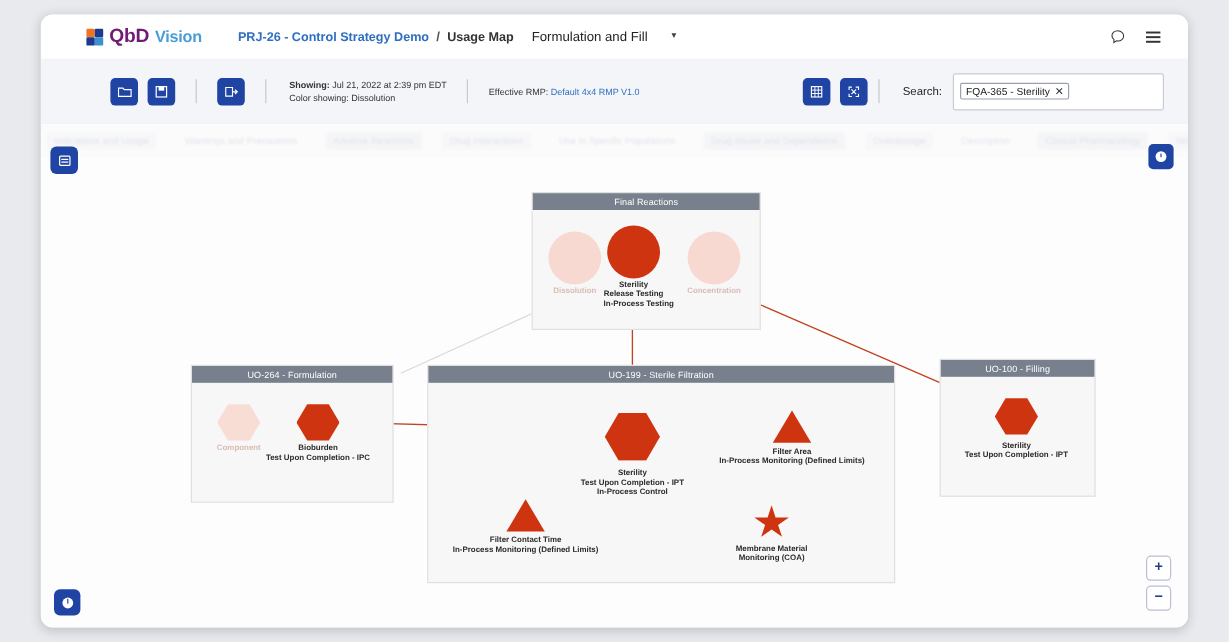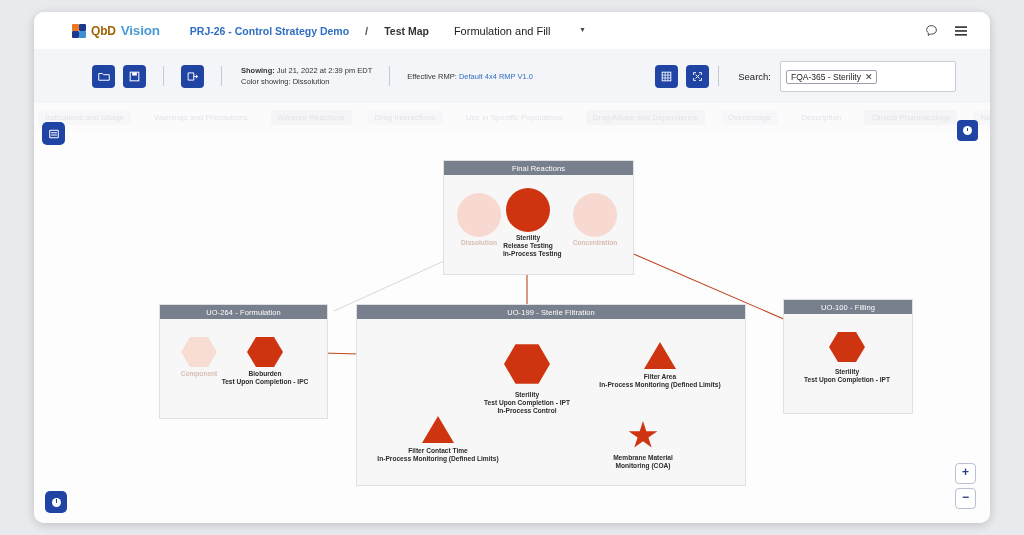--- a/index.html
+++ b/index.html
@@ -23,23 +23,23 @@
     border-bottom:1px solid #eceef1;
     display:flex;align-items:center;
   }
   .brand{display:flex;align-items:center;margin-left:38px;gap:5px;}
   .brand-mark{width:14px;height:14px;position:relative;}
   .brand-mark i{position:absolute;width:7px;height:7px;border-radius:1px;}
   .bm1{left:0;top:0;background:#ee7623;}
   .bm2{left:7px;top:0;background:#1b3a8f;}
   .bm3{left:0;top:7px;background:#1b3a8f;}
   .bm4{left:7px;top:7px;background:#3f8fd0;}
-  .brand-q{font-size:12px;font-weight:bold;color:#a16207;letter-spacing:-.2px;}
+  .brand-q{font-size:16px;font-weight:bold;color:#701a75;letter-spacing:-.2px;}
   .brand-v{font-size:13.5px;font-weight:bold;color:#4a9bd6;letter-spacing:-.2px;}
-  .crumbs{margin-left:30px;display:flex;align-items:flex-start;gap:16px;font-size:10.5px;}
+  .crumbs{margin-left:30px;display:flex;align-items:flex-start;gap:6px;font-size:10.5px;}
   .crumb-link{color:#2f6fc0;font-weight:bold;}
   .crumb-sep{color:#555;font-weight:bold;font-size:11px;}
   .crumb-cur{color:#333;font-weight:bold;}
   .crumb-page{margin-left:9px;color:#222;font-size:11px;}
   .crumb-caret{margin-left:14px;color:#444;font-size:8px;}
   .header-right{margin-left:auto;margin-right:22px;display:flex;align-items:center;gap:16px;}
   .hicon{color:#333;display:flex;align-items:center;}
 
   
   .toolbar{
@@ -51,21 +51,21 @@
     width:23px;height:23px;border-radius:4px;background:#1f44a3;
     display:flex;align-items:center;justify-content:center;
     color:#fff;
   }
   .tb-group{display:flex;align-items:center;gap:8px;margin-left:10px;padding-left:48px;}
   .tb-div{width:1px;height:20px;background:#c6c9d2;margin:0 9px;}
   .tb-meta{font-size:7.5px;color:#333;line-height:11px;margin-left:2px;}
   .tb-meta b{font-weight:bold;}
   .tb-rmp{font-size:7.5px;color:#333;}
   .tb-rmp a{color:#2f6fc0;}
-  .toolbar-right{margin-left:auto;display:flex;align-items:center;margin-right:34px;}
+  .toolbar-right{margin-left:auto;display:flex;align-items:center;margin-right:20px;}
   .search-label{font-size:9.5px;color:#222;margin:0 9px 0 10px;}
   .search-box{
     width:176px;height:31px;background:#fff;border:1px solid #c9ccd5;
     border-radius:2px;padding:4px 5px 12px 5px;box-sizing:border-box;
   }
   .chip{
     display:inline-flex;align-items:center;gap:4px;
     border:1px solid #9aa0ad;background:#fff;border-radius:2px;
     font-size:8.5px;color:#222;padding:1px 4px;
   }
@@ -158,21 +158,21 @@
           <i class="bm3"></i>
           <i class="bm4"></i>
       </div>
       <span class="brand-q">QbD</span>
         <span class="brand-v">Vision</span>
     </div>
 
     <div class="crumbs">
       <span class="crumb-link">PRJ-26 - Control Strategy Demo</span>
       <span class="crumb-sep">/</span>
-      <span class="crumb-cur">Test Map</span>
+      <span class="crumb-cur">Usage Map</span>
       <span class="crumb-page">Formulation and Fill</span>
       <span class="crumb-caret">▾</span>
     </div>
 
     <div class="header-right">
       <span class="hicon">
         <svg width="13" height="13" viewBox="0 0 16 16">
             <path d="M8 2C4.6 2 2 4.2 2 7c0 1.5.8 2.9 2 3.8V14l2.7-1.6c.4.1.9.1 1.3.1 3.4 0 6-2.2 6-5S11.4 2 8 2z" fill="none" stroke="#333" stroke-width="1.1"></path>
           </svg>
       </span>

